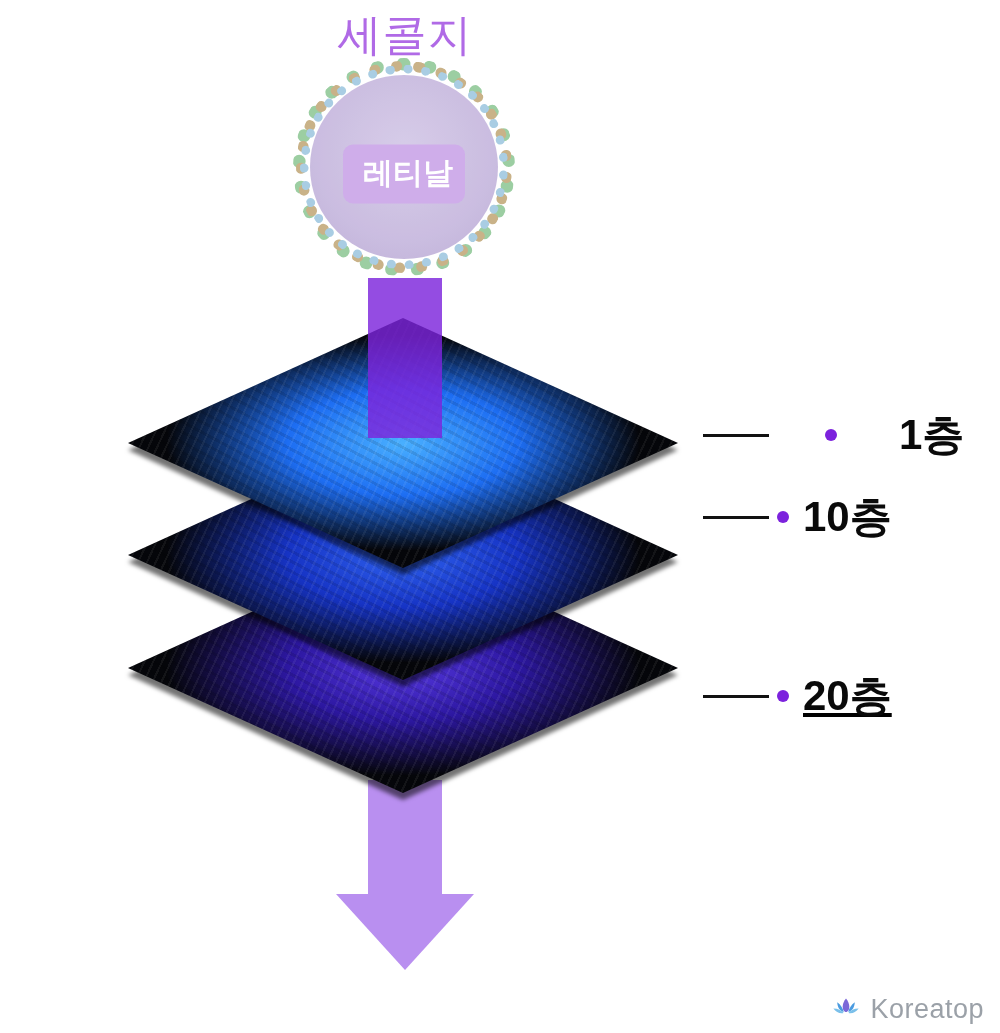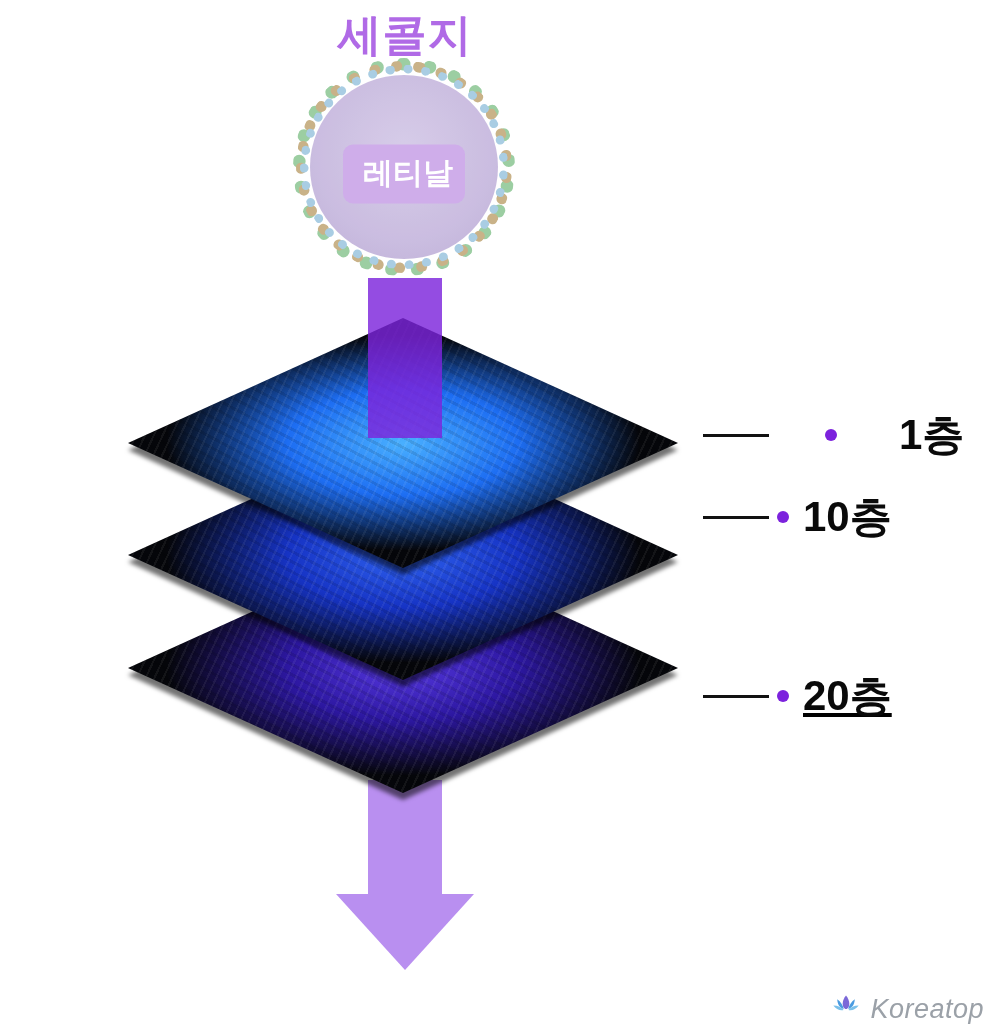--- a/index.html
+++ b/index.html
@@ -12,21 +12,21 @@
     font-family: "Liberation Sans", sans-serif;
   }
 
   
   .page-title {
     position: absolute;
     left: 0; top: 6px;
     width: 810px;
     text-align: center;
     font-size: 44px;
-    font-weight: 700;
+    font-weight: 400;
     letter-spacing: 1px;
     z-index: 60;
   }
 
   
   .capsule {
     position: absolute;
     left: 293px; top: 58px;
     width: 222px; height: 218px;
     z-index: 50;
@@ -122,23 +122,23 @@
     width: 138px; height: 76px;
     clip-path: polygon(0 0, 100% 0, 50% 100%);
     z-index: 5;
   }
 
   
   .watermark {
     position: absolute;
     right: 16px; bottom: 8px;
     display: flex;
+    align-items: center;
     gap: 10px;
     z-index: 70;
-    font-style: italic;
   }
   .watermark-text {
     font-size: 27px;
     font-weight: 500;
     letter-spacing: 0.5px;
   }
 </style>
 </head>
 <body>
 

